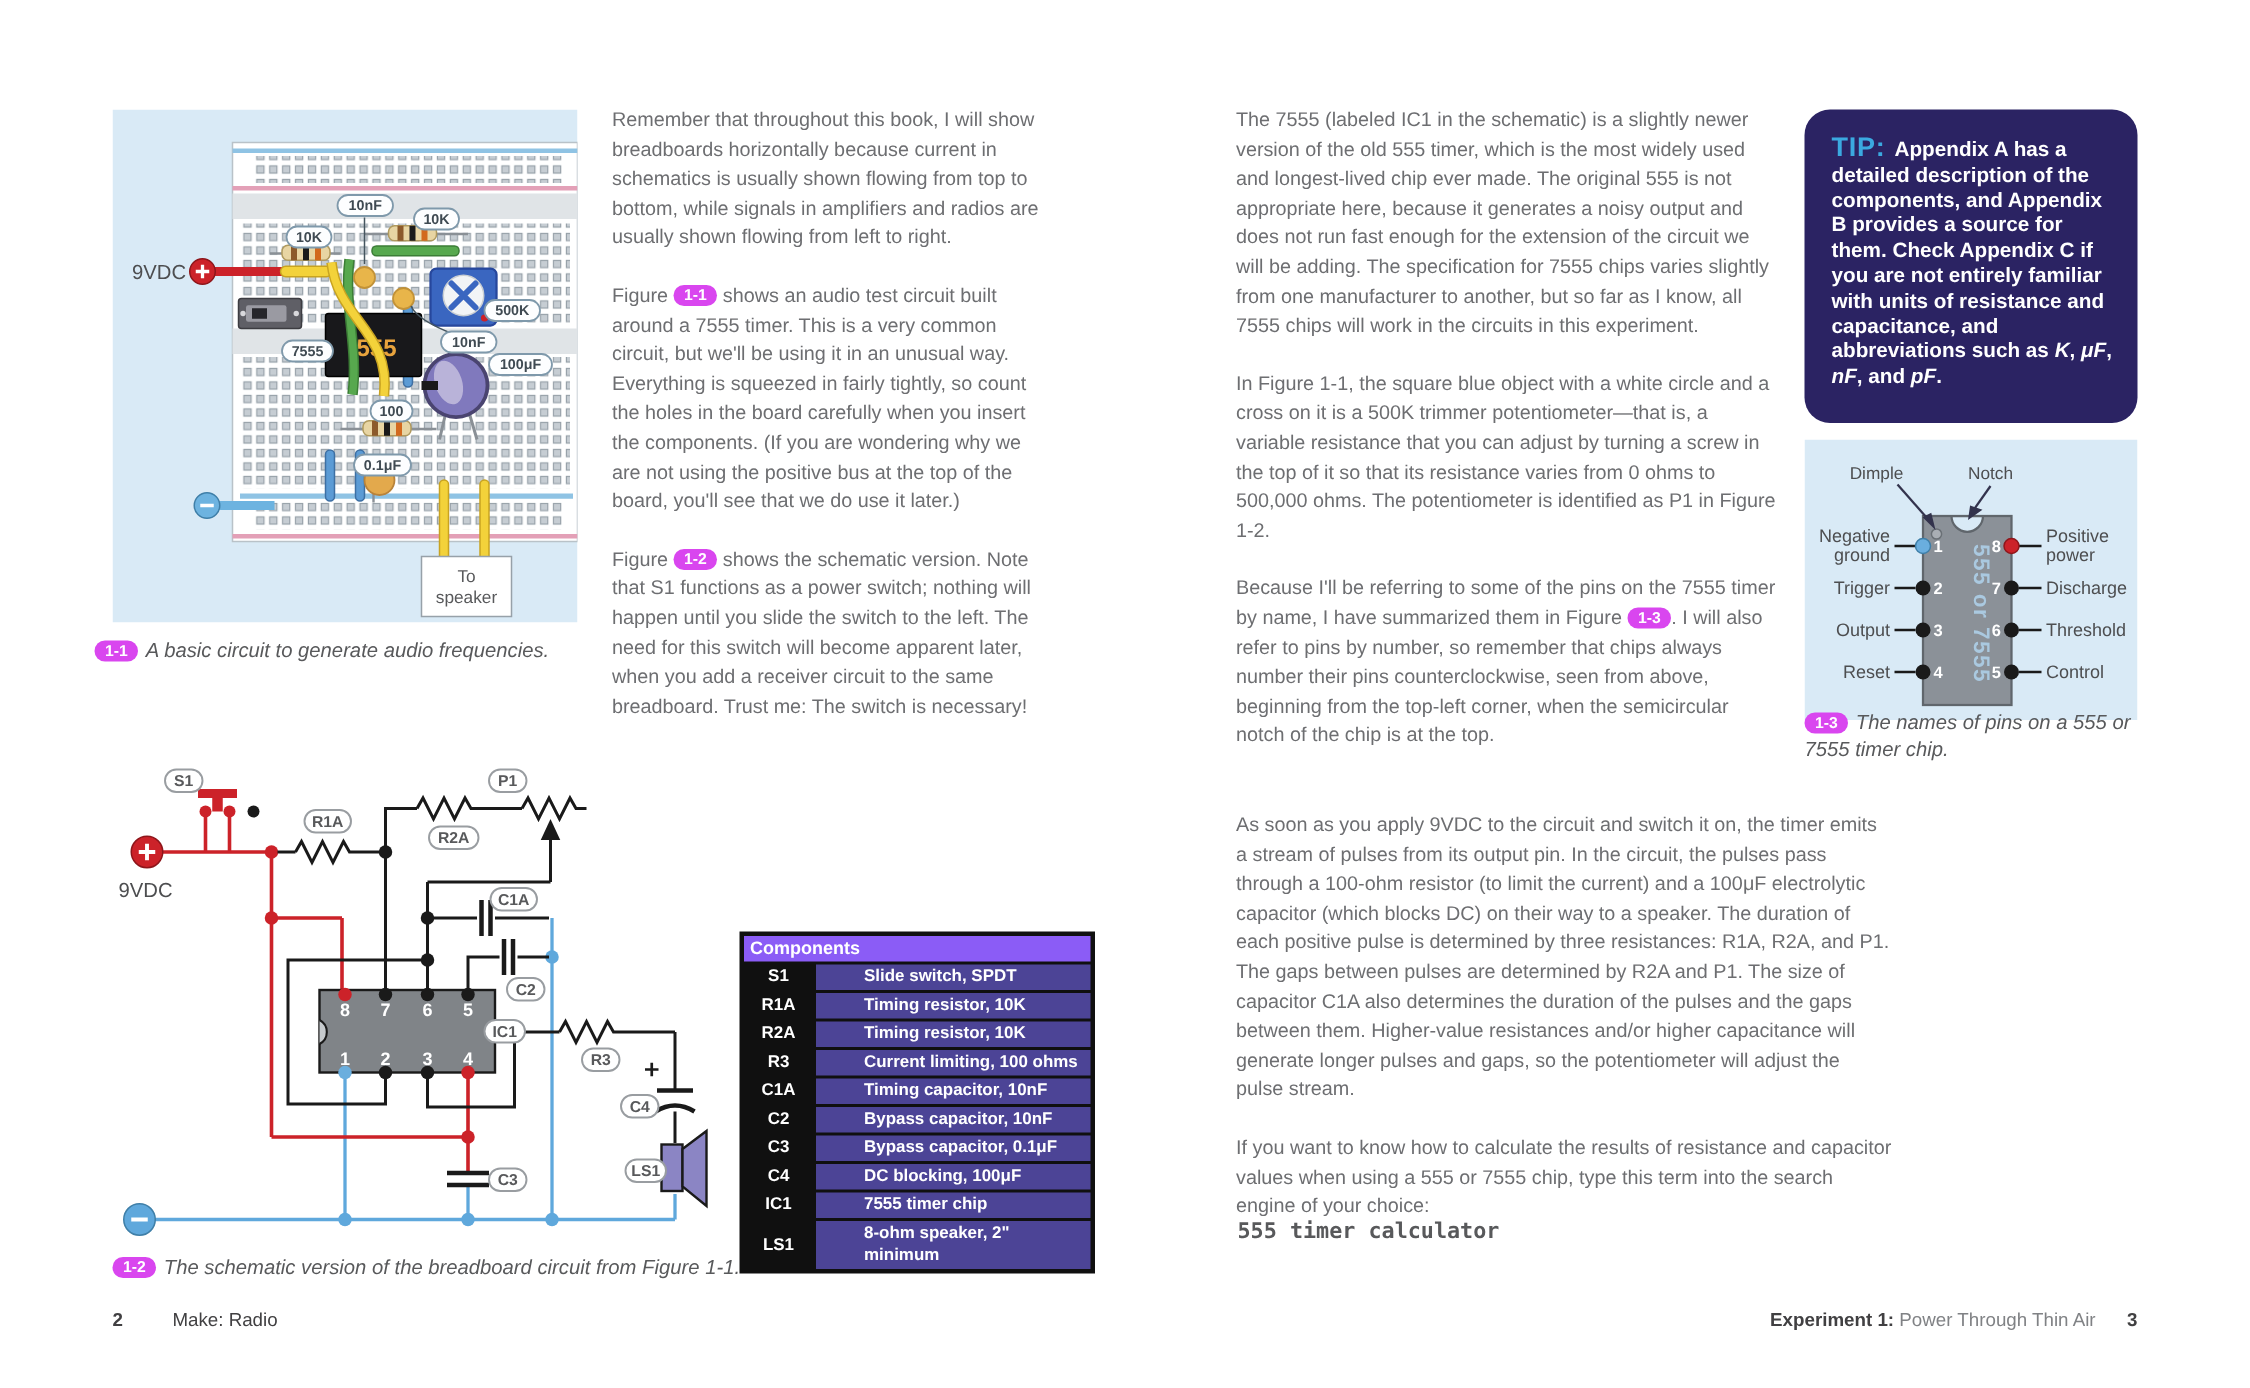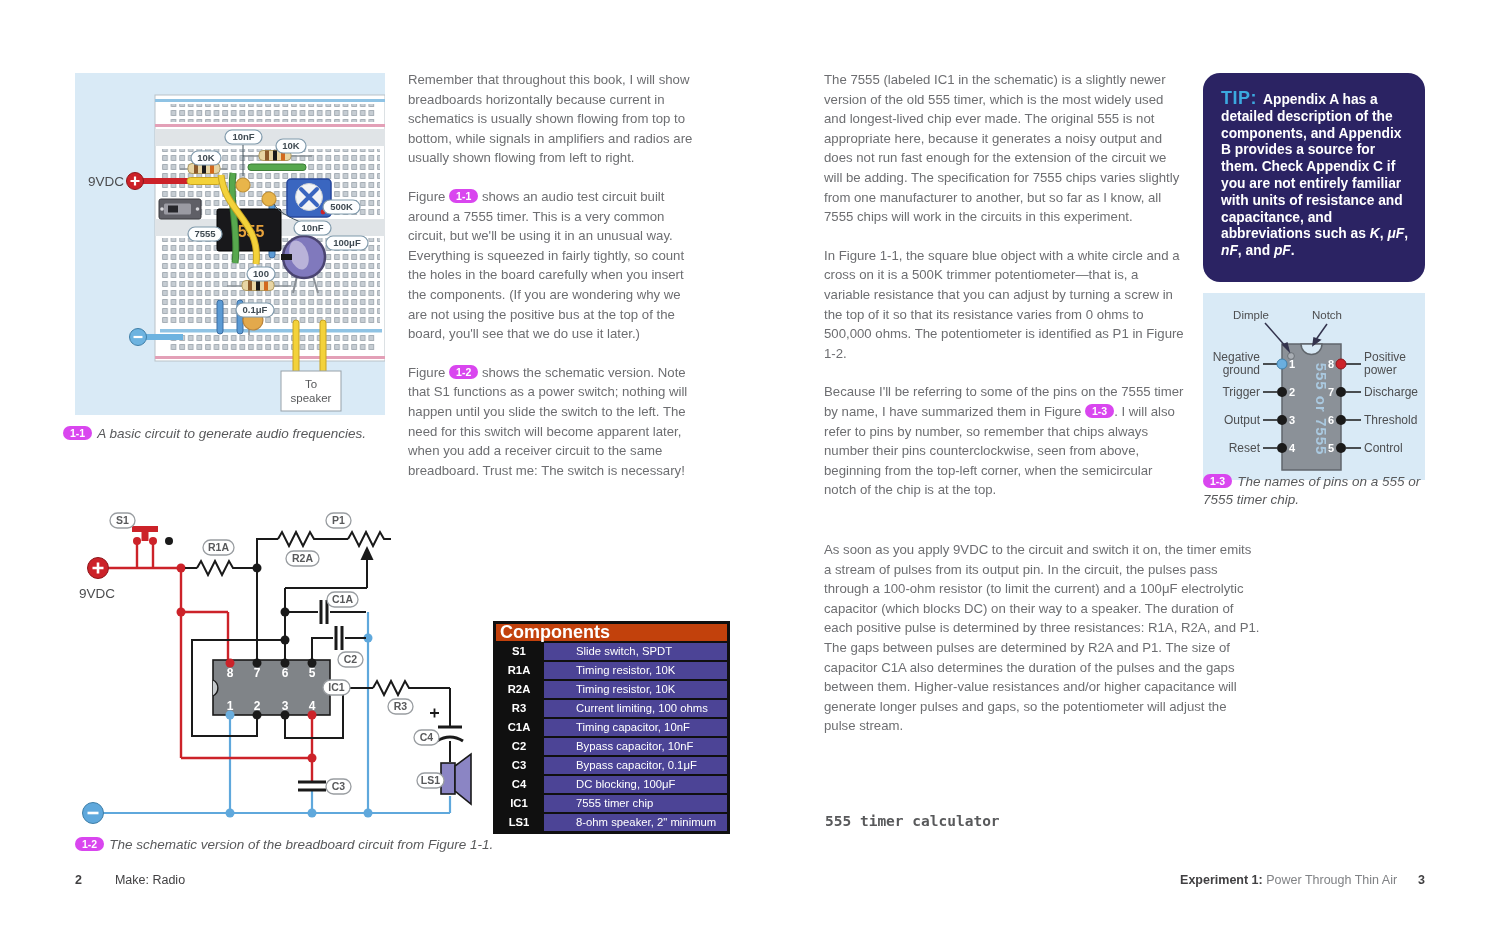--- a/index.html
+++ b/index.html
@@ -12,25 +12,25 @@
   .fig-badge{display:inline-block;background:#d946ef;color:#fff;font-weight:bold;
              font-size:10.5px;line-height:14px;padding:0 7px;border-radius:8px;
              font-style:normal;vertical-align:1px;}
   
   .caption{font-size:13.5px;line-height:18px;color:#58595b;font-style:italic;}
   .caption .fig-badge{margin-right:5px;}
   
   table.components{border-collapse:separate;border-spacing:2px;background:#101010;
                    padding:1px;}
   table.components th,table.components td{font-size:11.3px;line-height:15px;padding:1px 5px;}
-  table.components .tbl-title{background:#c2410c;color:#fff;font-weight:bold;text-align:left;
-                   font-size:18px;padding:1px 4px;}
+  table.components .tbl-title{background:#8b5cf6;color:#fff;font-weight:bold;text-align:left;
+                   font-size:12px;padding:1px 4px;}
   table.components th.id{background:#101010;color:#fff;font-weight:bold;text-align:center;
                    width:36px;}
-  table.components td.desc{background:#4c4496;color:#fff;font-weight:normal;width:146px;padding-left:32px;}
+  table.components td.desc{background:#4c4496;color:#fff;font-weight:bold;width:146px;padding-left:32px;}
   
   .tipbox{background:#2b2363;color:#fff;padding:17px 17px 14px 18px;
           font-size:13.8px;line-height:16.8px;font-weight:bold;}
   .tip-label{color:#3ba9e0;font-size:18px;font-weight:bold;letter-spacing:.5px;
              margin-right:6px;}
   
   .codeline{font-family:"DejaVu Sans Mono",monospace;font-weight:bold;font-size:14.5px;
             color:#58595b;}
   
   .footer{font-size:12.5px;color:#414042;}
@@ -369,20 +369,21 @@
   </div>
 
   <div class="abs bodytext" style="left:824px;top:70px;width:364px;">
     <p>The 7555 (labeled IC1 in the schematic) is a slightly newer version of the old 555 timer, which is the most widely used and longest-lived chip ever made. The original 555 is not appropriate here, because it generates a noisy output and does not run fast enough for the extension of the circuit we will be adding. The specification for 7555 chips varies slightly from one manufacturer to another, but so far as I know, all 7555 chips will work in the circuits in this experiment.</p>
     <p>In Figure 1-1, the square blue object with a white circle and a cross on it is a 500K trimmer potentiometer—that is, a variable resistance that you can adjust by turning a screw in the top of it so that its resistance varies from 0 ohms to 500,000 ohms. The potentiometer is identified as P1 in Figure 1-2.</p>
     <p><span>Because I'll be referring to some of the pins on the 7555 timer by name, I have summarized them in Figure </span><span class="fig-badge">1-3</span><span>. I will also refer to pins by number, so remember that chips always number their pins counterclockwise, seen from above, beginning from the top-left corner, when the semicircular notch of the chip is at the top.</span></p>
   </div>
 
   <div class="abs bodytext" style="left:824px;top:540px;width:437px;">
     <p>As soon as you apply 9VDC to the circuit and switch it on, the timer emits a stream of pulses from its output pin. In the circuit, the pulses pass through a 100-ohm resistor (to limit the current) and a 100μF electrolytic capacitor (which blocks DC) on their way to a speaker. The duration of each positive pulse is determined by three resistances: R1A, R2A, and P1. The gaps between pulses are determined by R2A and P1. The size of capacitor C1A also determines the duration of the pulses and the gaps between them. Higher-value resistances and/or higher capacitance will generate longer pulses and gaps, so the potentiometer will adjust the pulse stream.</p>
+    <p>If you want to know how to calculate the results of resistance and capacitor values when using a 555 or 7555 chip, type this term into the search engine of your choice:</p>
   </div>
 
   <div class="abs codeline" style="left:825px;top:813px;">555 timer calculator</div>
 
   <div class="abs tipbox" style="left:1203px;top:73px;width:187px;height:178px;border-radius:17px;">
     <span class="tip-label">TIP:</span><span><span>Appendix A has a detailed description of the components, and Appendix B provides a source for them. Check Appendix C if you are not entirely familiar with units of resistance and capacitance, and abbreviations such as </span><i>K</i><span>, </span><i>μF</i><span>, </span><i>nF</i><span>, and </span><i>pF</i><span>.</span></span>
   </div>
 
   <div class="abs" style="left:1203px;top:293px;width:222px;height:187px;">
     <svg width="222" height="187" viewBox="0 0 222 187">

